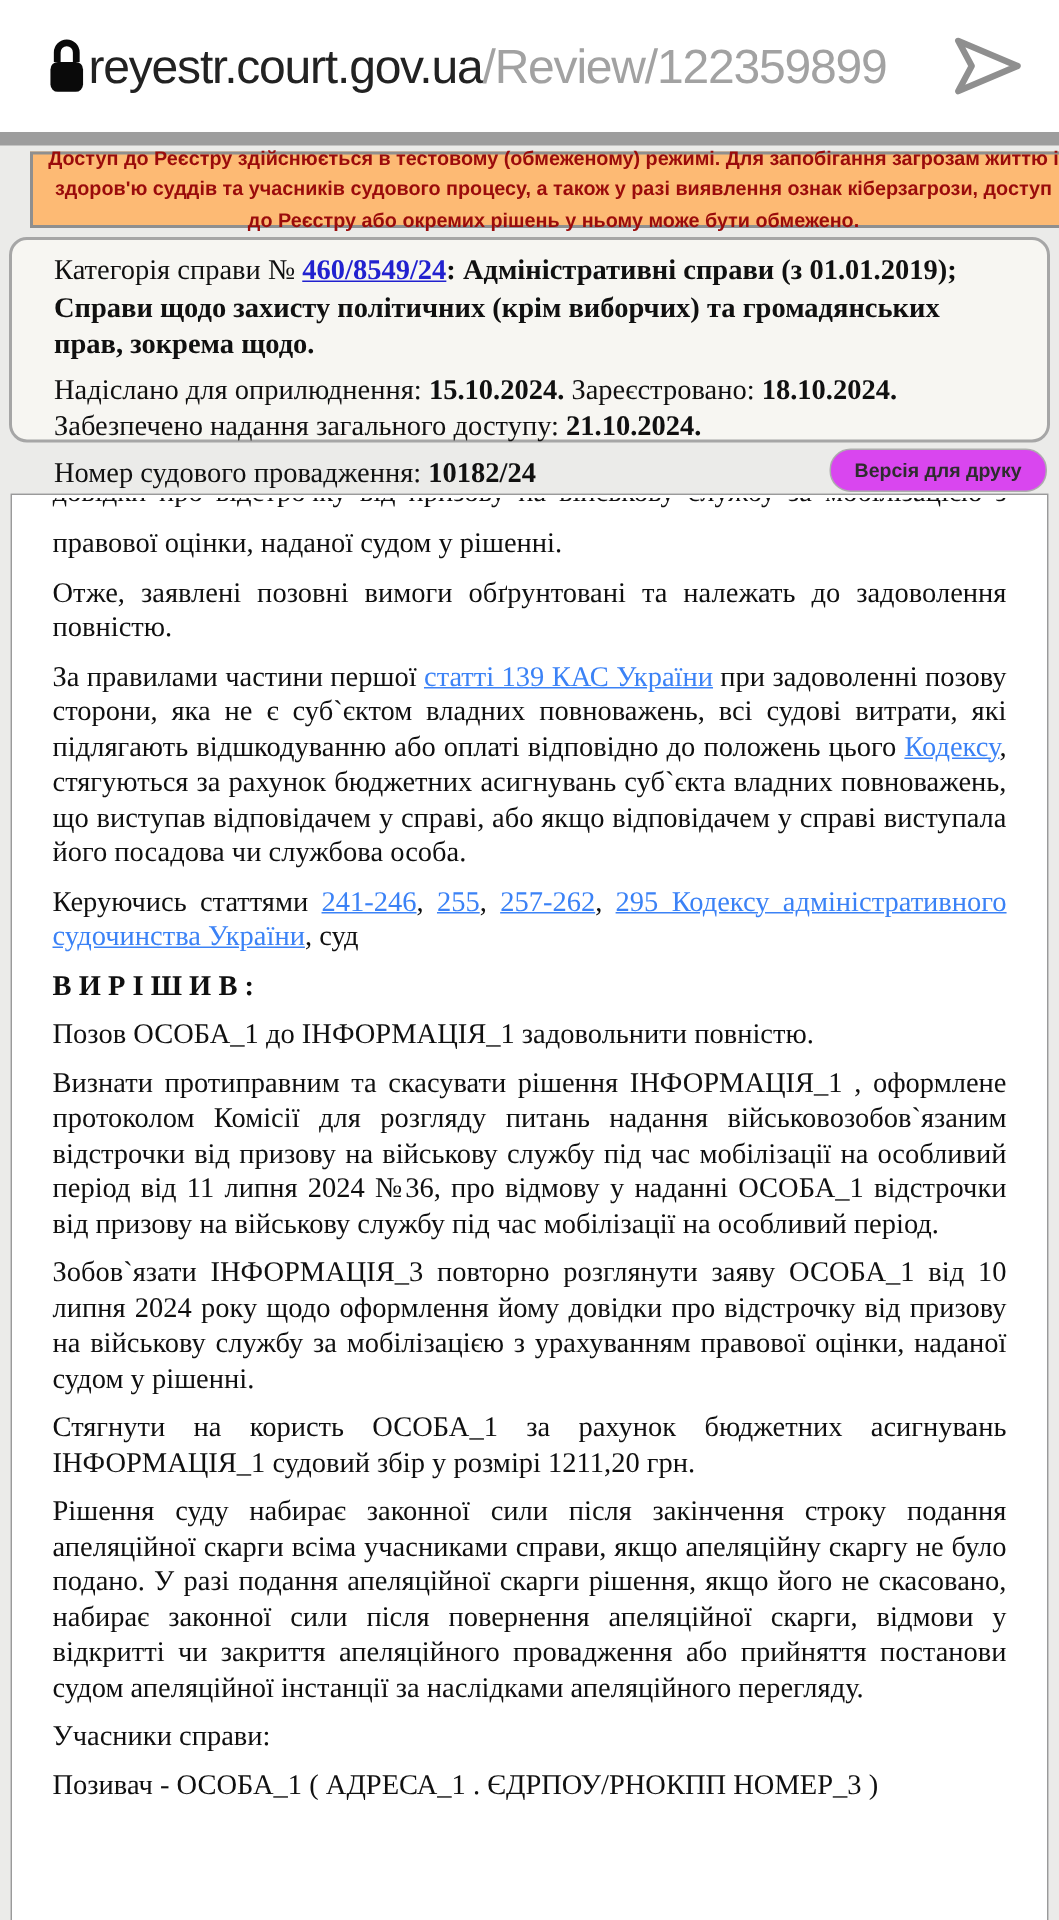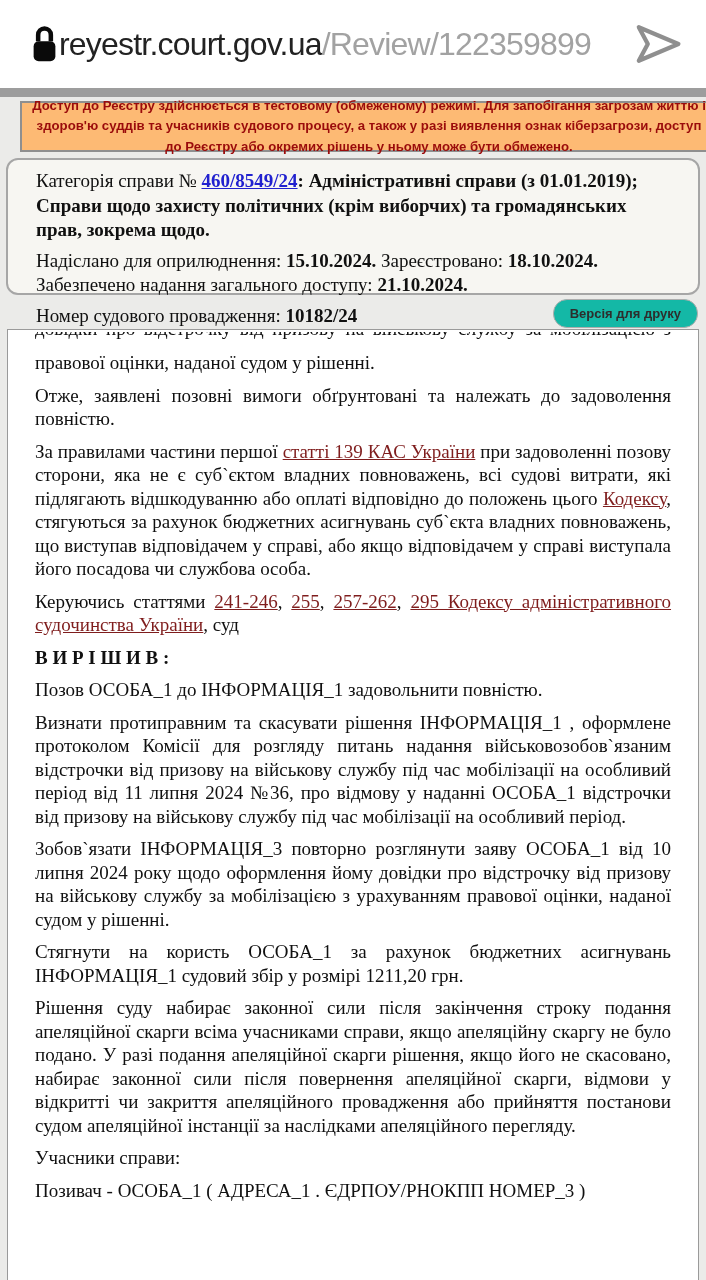--- a/index.html
+++ b/index.html
@@ -40,36 +40,36 @@
     padding:9px 28px;color:#101010;font-size:19px;line-height:24.5px;
   }
   .case-line{margin:0 0 6px 0;}
   .case-box .b{font-weight:bold;}
   .case-box a{color:#2121cf;font-weight:bold;text-decoration:underline;}
   
   .print-btn{
     position:absolute;top:299px;right:8px;
     font-family:"Liberation Sans","DejaVu Sans",sans-serif;
     font-weight:bold;font-size:13px;color:#2d2d2d;
-    background:#14b8a6;border:1.5px solid #adadad;border-radius:14px;
+    background:#d946ef;border:1.5px solid #adadad;border-radius:14px;
     padding:6px 16px;cursor:pointer;
   }
   
   .document{
     position:absolute;top:329px;left:7px;width:692px;height:1188px;box-sizing:border-box;
     background:#ffffff;border:1px solid #9a9a9a;
     padding:2px 27px 0 27px;overflow:hidden;color:#101010;
   }
   .clipped{height:10px;overflow:hidden;margin:0;}
   .clipped .doc-p{margin:0;transform:translateY(-15px);}
   .doc-p{
     margin:9px 0;font-size:19px;line-height:23.5px;text-align:justify;
   }
   .doc-p .b{font-weight:bold;}
-  .doc-p a{color:#7f1d1d;text-decoration:underline;}
+  .doc-p a{color:#3b82f6;text-decoration:underline;}
 </style>
 </head>
 <body>
 
 <div class="browser-bar">
   <span class="lock-wrap">
     <svg width="29" height="42" viewBox="0 0 64 92">
       <path d="M18 40 V26 a14 14 0 0 1 28 0 V40" fill="none" stroke="#0a0a0a" stroke-width="10"></path>
       <rect x="8" y="40" width="48" height="44" rx="11" fill="#0a0a0a"></rect>
     </svg>

